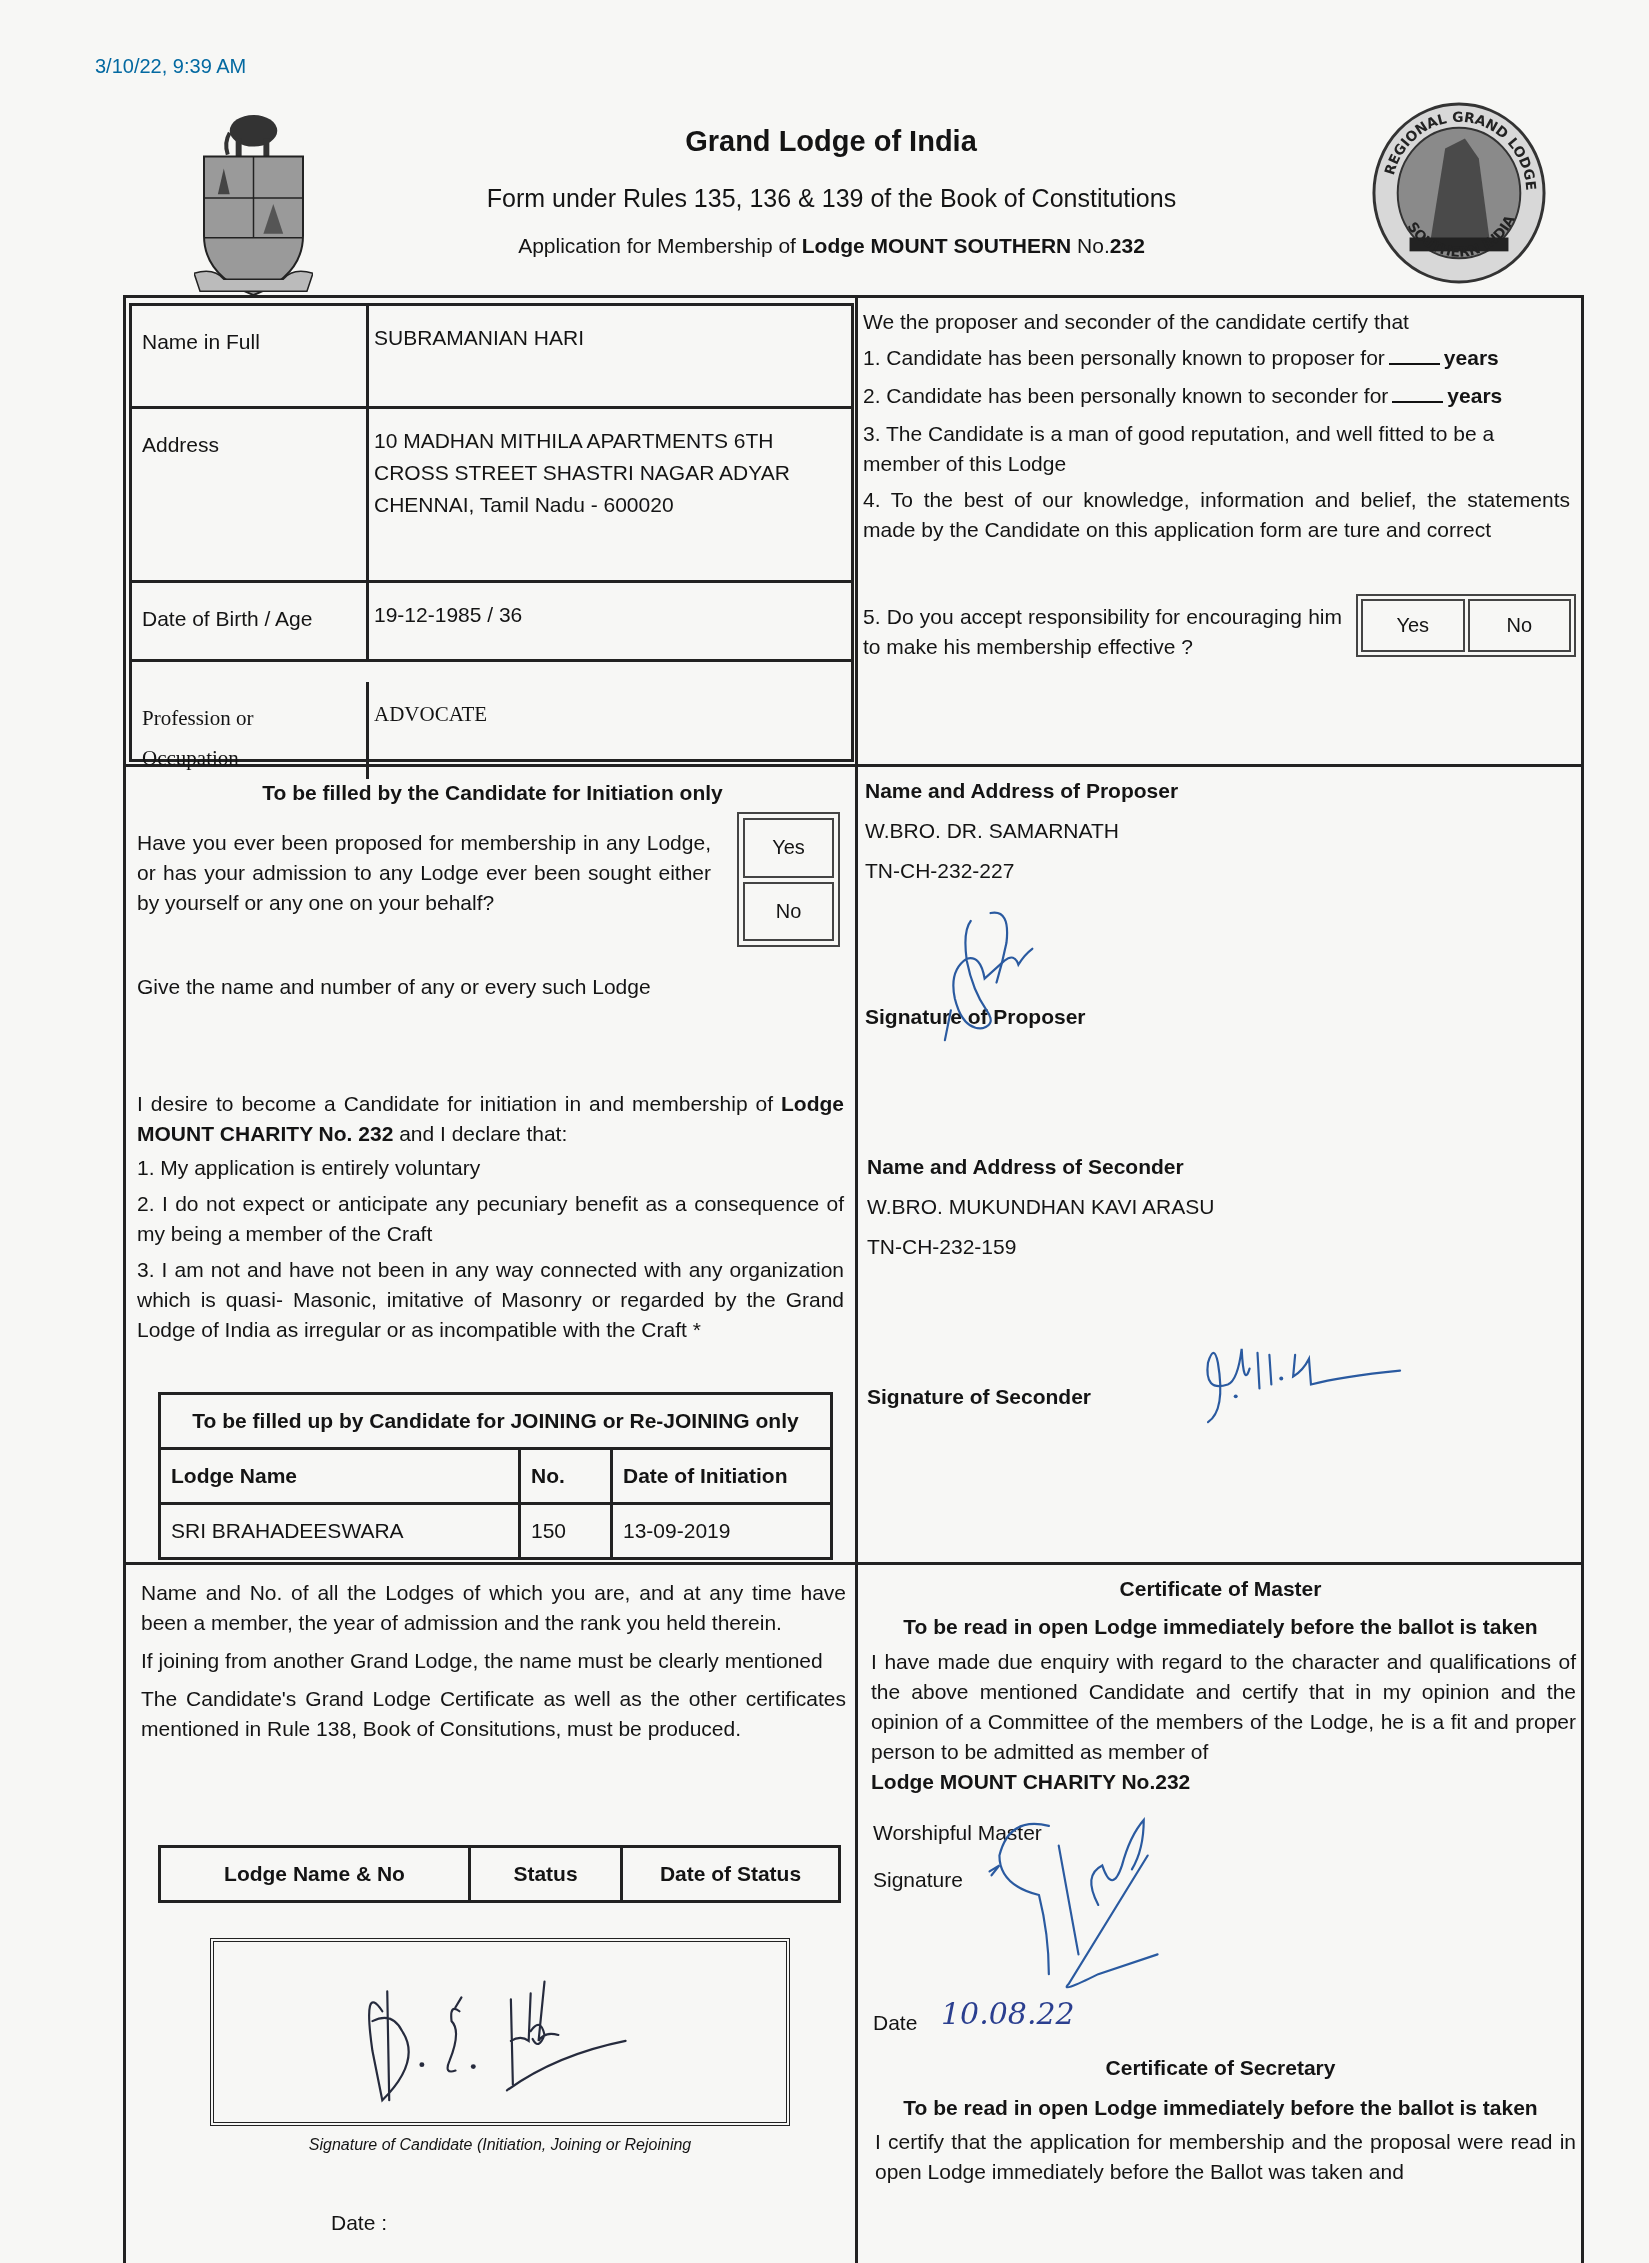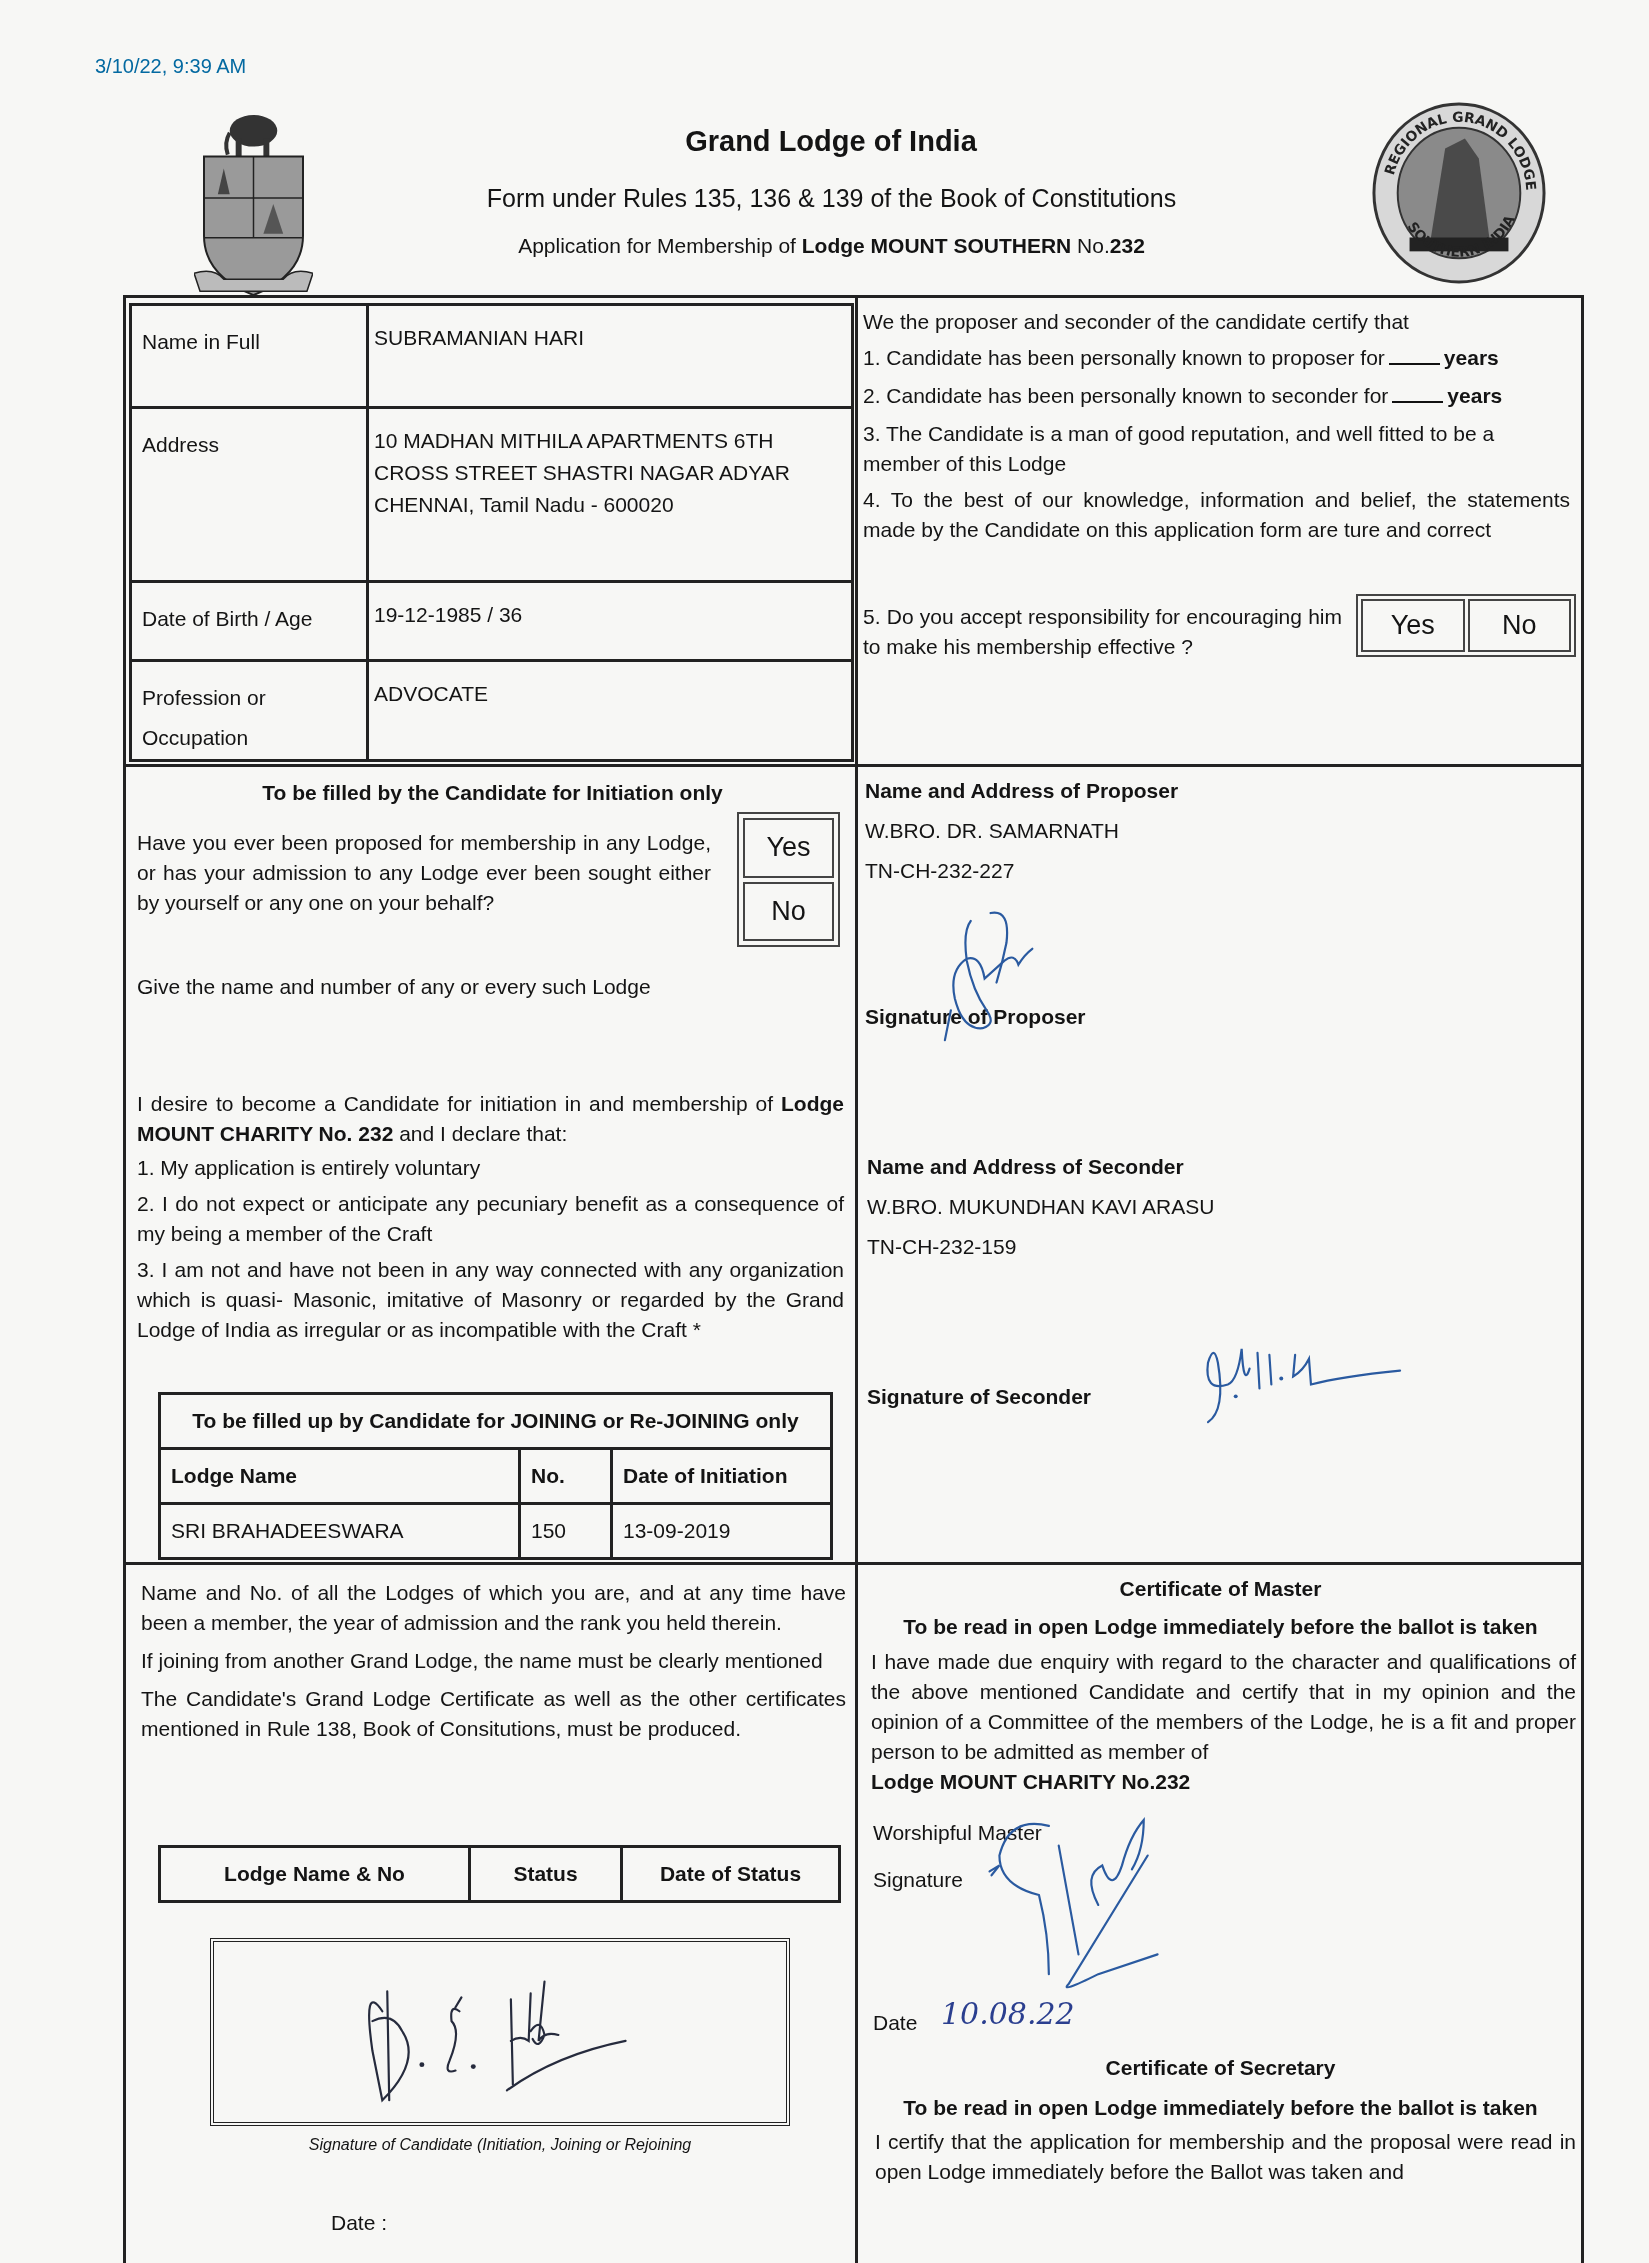--- a/index.html
+++ b/index.html
@@ -26,21 +26,21 @@
   .inner-table { left: 129px; top: 303px; width: 725px; height: 459px; border: 3px solid #222; box-sizing: border-box; }
   .row { position: absolute; left: 0; width: 100%; border-bottom: 3px solid #222; box-sizing: border-box; }
   .row .lbl { position: absolute; left: 10px; top: 16px; font-size: 21px; line-height: 40px; }
   .row .val { position: absolute; left: 242px; top: 16px; font-size: 21px; line-height: 32px; }
   .row .divider { position: absolute; left: 234px; top: 0; bottom: 0; width: 3px; background: #222; }
 
   .txt { font-size: 21px; line-height: 30px; }
   .justify { text-align: justify; }
   .bold { font-weight: bold; }
   .center { text-align: center; }
-  .box { border: 3px double #333; box-sizing: border-box; display: flex; align-items: center; justify-content: center; font-size: 27px; }
+  .box { border: 3px double #333; box-sizing: border-box; display: flex; align-items: center; justify-content: center; font-size: 20px; }
 
   table.grid { border-collapse: collapse; border-radius: 18px; }
   table.grid td, table.grid th { border: 3px solid #222; font-size: 21px; padding: 8px 10px; text-align: left; }
   table.grid th { font-weight: bold; }
 
   .sig-ink { stroke: #2a5aa0; fill: none; stroke-width: 2.2; stroke-linecap: round; }
   .sig-ink-dark { stroke: #262b3d; fill: none; stroke-width: 2.2; stroke-linecap: round; }
   .hand { font-family: "DejaVu Serif", serif; font-style: italic; color: #2b3f8f; font-size: 30px; }
   .blank { display: inline-block; width: 51px; border-bottom: 2px solid #111; margin: 0 4px; }
 </style>
@@ -102,21 +102,21 @@
   <div class="row" style="top:103px; height:174px;">
     <div class="lbl">Address</div>
     <div class="divider"></div>
     <div class="val" style="width:436px;">10 MADHAN MITHILA APARTMENTS 6TH CROSS STREET SHASTRI NAGAR ADYAR CHENNAI, Tamil Nadu - 600020</div>
   </div>
   <div class="row" style="top:277px; height:79px;">
     <div class="lbl">Date of Birth / Age</div>
     <div class="divider"></div>
     <div class="val">19-12-1985 / 36</div>
   </div>
-  <div class="row" style="top:356px; height:97px; border-bottom:none;">
+  <div class="row" style="top:376px; height:97px; border-bottom:none;font-family:Liberation Serif, serif;">
     <div class="lbl">
       <div>Profession or</div>
       <div>Occupation</div>
     </div>
     <div class="divider"></div>
     <div class="val">ADVOCATE</div>
   </div>
 </div>
 
 <div class="abs txt" style="left:863px; top:307px; width:707px;">

